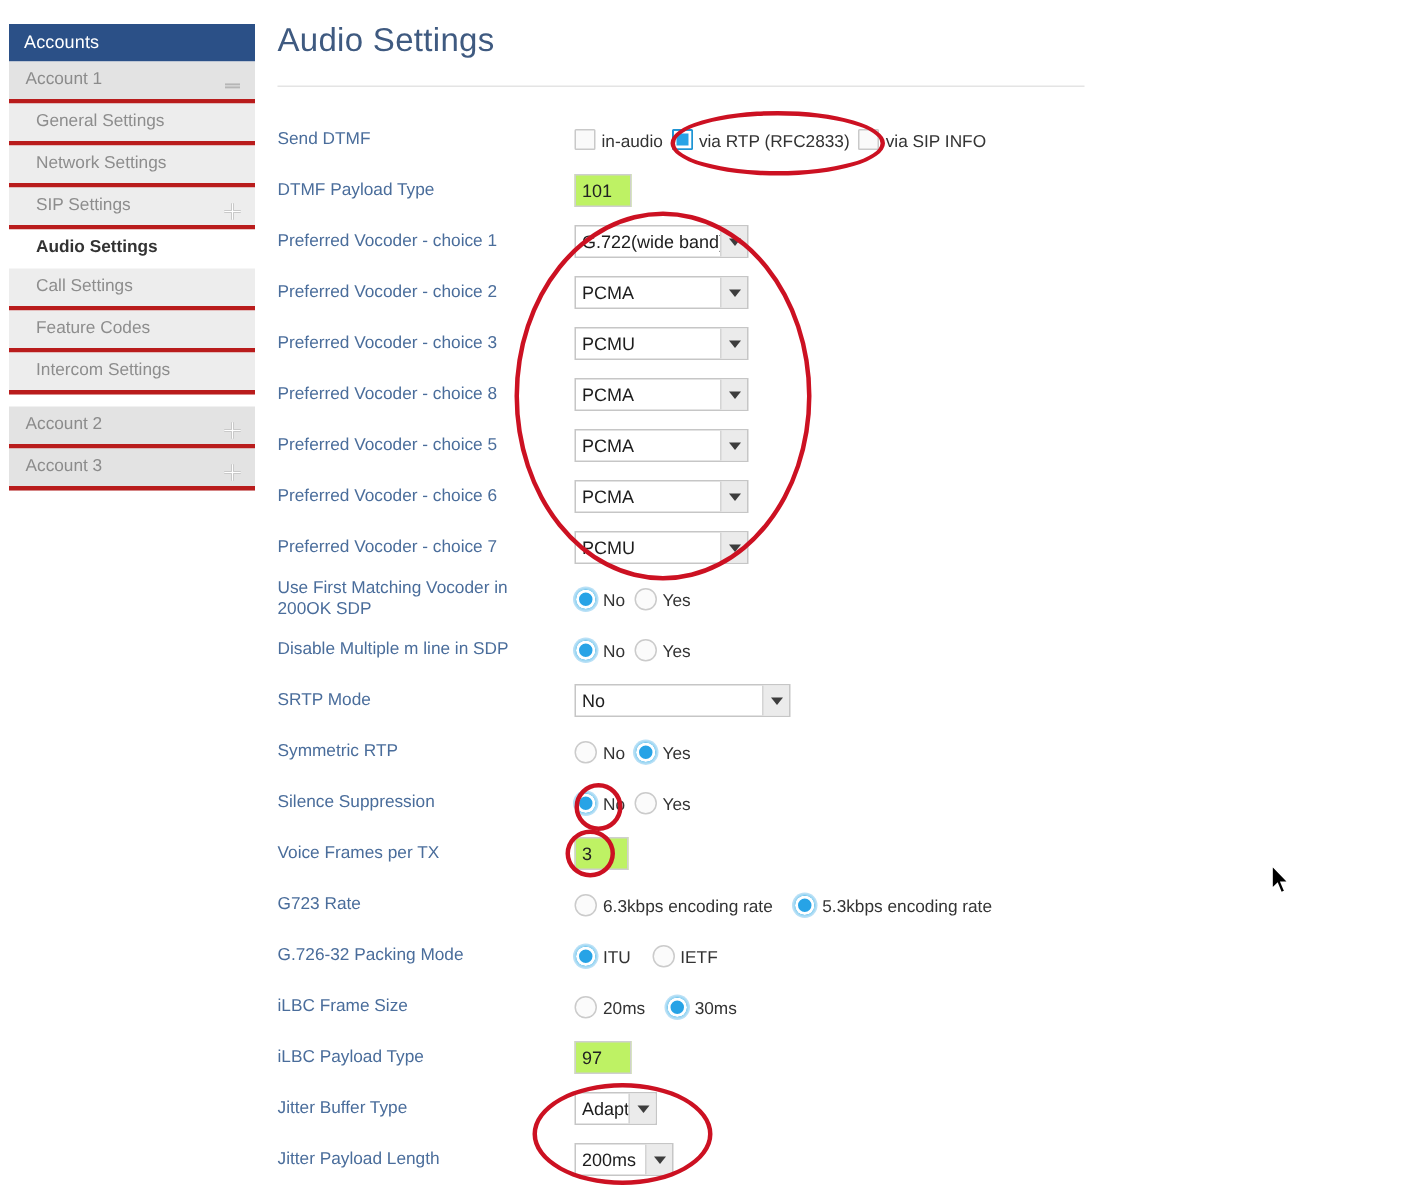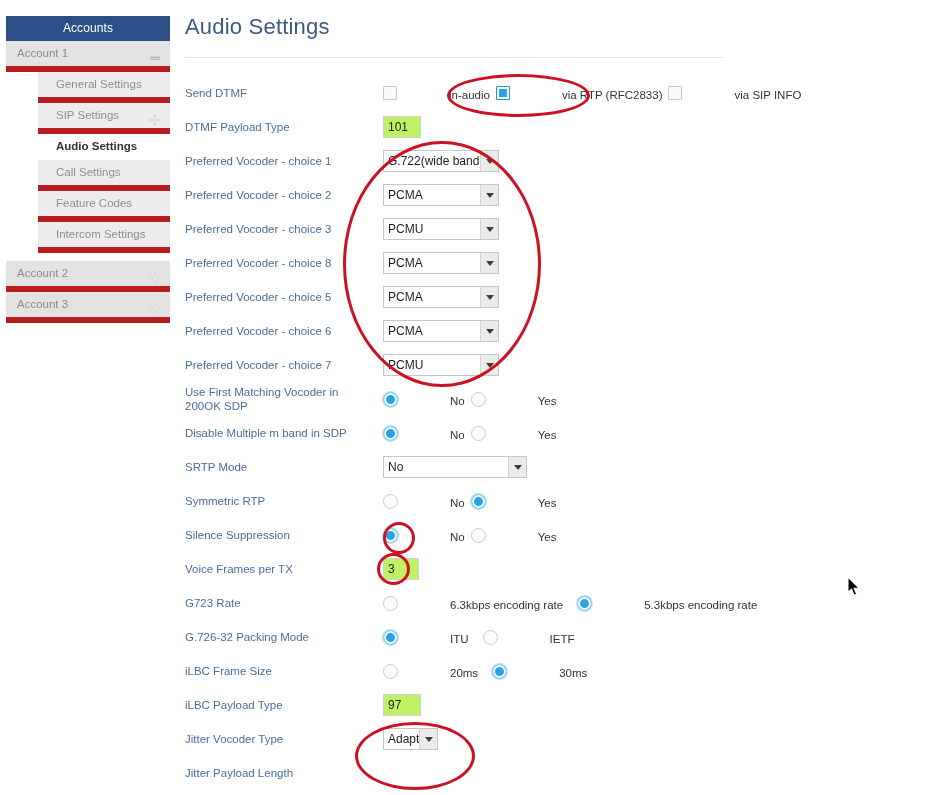--- a/index.html
+++ b/index.html
@@ -25,38 +25,36 @@
     width: 164px;
   }
   .side-header {
     background: #2b5087;
     color: #ffffff;
     font-size: 12px;
     padding: 6px 10px;
     height: 13px;
     line-height: 13px;
     letter-spacing: .1px;
-    text-align: center;
   }
   .side-item {
     position: relative;
     height: 25px;
     line-height: 25px;
     font-size: 11.5px;
     color: #8b8b8b;
     padding-left: 11px;
     background: #e3e3e3;
-    border-bottom: 6px solid #b91c1c;
+    border-bottom: 3px solid #b91c1c;
     white-space: nowrap;
   }
   .side-item.sub {
     background: #ededed;
     padding-left: 18px;
     color: #8d8d8d;
-    margin-left: 32px;
   }
   .side-item.active {
     background: #ffffff;
     color: #333333;
     font-weight: bold;
     padding-left: 18px;
     border-bottom: 1px solid #ffffff;
   }
   .side-gap {
     height: 8px;
@@ -176,21 +174,20 @@
   .w-srtp { width: 144px; }
   .w-jbt { width: 55px; }
   .w-jbl { width: 66px; }
 
   
   .opt {
     display: inline-flex;
     align-items: center;
     margin-right: 6px;
     white-space: nowrap;
-    gap: 48px;
   }
   .opt .cap {
     font-size: 11.5px;
     color: #333333;
     margin-left: 4px;
     position: relative;
     top: 2px;
   }
   .cb {
     width: 14px;
@@ -251,20 +248,21 @@
 <body>
 
 <div id="sidebar">
   <div class="side-header">Accounts</div>
   <div id="sidebar-items">
       <div class="side-item"><span>Account 1</span><span class="side-icon"><svg width="12" height="12" viewBox="0 0 12 12">
             <rect x="1" y="4.6" width="10" height="1.3" fill="#b6b6b6"></rect>
             <rect x="1" y="6.6" width="10" height="1.3" fill="#b6b6b6"></rect>
           </svg></span></div>
       <div class="side-item sub"><span>General Settings</span></div>
+      <div class="side-item sub"><span>Network Settings</span></div>
       <div class="side-item sub"><span>SIP Settings</span><span class="side-icon"><svg width="12" height="12" viewBox="0 0 12 12">
             <rect x="5" y="0.5" width="2" height="11" fill="#c3c3c3"></rect>
             <rect x="0.5" y="5" width="11" height="2" fill="#c3c3c3"></rect>
             <rect x="5.6" y="0.5" width="0.8" height="11" fill="#ffffff"></rect>
             <rect x="0.5" y="5.6" width="11" height="0.8" fill="#ffffff"></rect>
           </svg></span></div>
       <div class="side-item sub active"><span>Audio Settings</span></div>
       <div class="side-item sub"><span>Call Settings</span></div>
       <div class="side-item sub"><span>Feature Codes</span></div>
       <div class="side-item sub"><span>Intercom Settings</span></div>
@@ -368,21 +366,21 @@
           <span class="cap">No</span>
         </label>
         <label class="opt">
           <span class="rb"></span>
           <span class="cap">Yes</span>
         </label>
       </div>
     </div>
 
     <div class="row">
-      <div class="lbl">Disable Multiple m band in SDP</div>
+      <div class="lbl">Disable Multiple m line in SDP</div>
       <div class="ctl">
         <label class="opt">
           <span class="rb on"></span>
           <span class="cap">No</span>
         </label>
         <label class="opt">
           <span class="rb"></span>
           <span class="cap">Yes</span>
         </label>
       </div>
@@ -478,33 +476,41 @@
     </div>
 
     <div class="row">
       <div class="lbl">iLBC Payload Type</div>
       <div class="ctl">
         <input class="txt w-md" type="text" value="97" style="">
       </div>
     </div>
 
     <div class="row">
-      <div class="lbl">Jitter Vocoder Type</div>
+      <div class="lbl">Jitter Buffer Type</div>
       <div class="ctl">
         <span class="selwrap">
           <select class="sel w-jbt">
             <option>Adaptive</option>
           </select>
           <span class="arrow"></span>
         </span>
       </div>
     </div>
 
     <div class="row">
       <div class="lbl">Jitter Payload Length</div>
+      <div class="ctl">
+        <span class="selwrap">
+          <select class="sel w-jbl">
+            <option>200ms</option>
+          </select>
+          <span class="arrow"></span>
+        </span>
+      </div>
     </div>
 
   </div>
 </div>
 
 <div id="annot">
     <div class="ell" style="left: 447px; top: 74px; width: 143px; height: 43px; border-color: rgb(204, 17, 34);"></div>
     <div class="ell" style="left: 343px; top: 141px; width: 198px; height: 246px; border-color: rgb(204, 17, 34);"></div>
     <div class="ell" style="left: 383px; top: 522px; width: 32px; height: 32px; border-color: rgb(204, 17, 34);"></div>
     <div class="ell" style="left: 377px; top: 553px; width: 33px; height: 32px; border-color: rgb(204, 17, 34);"></div>

